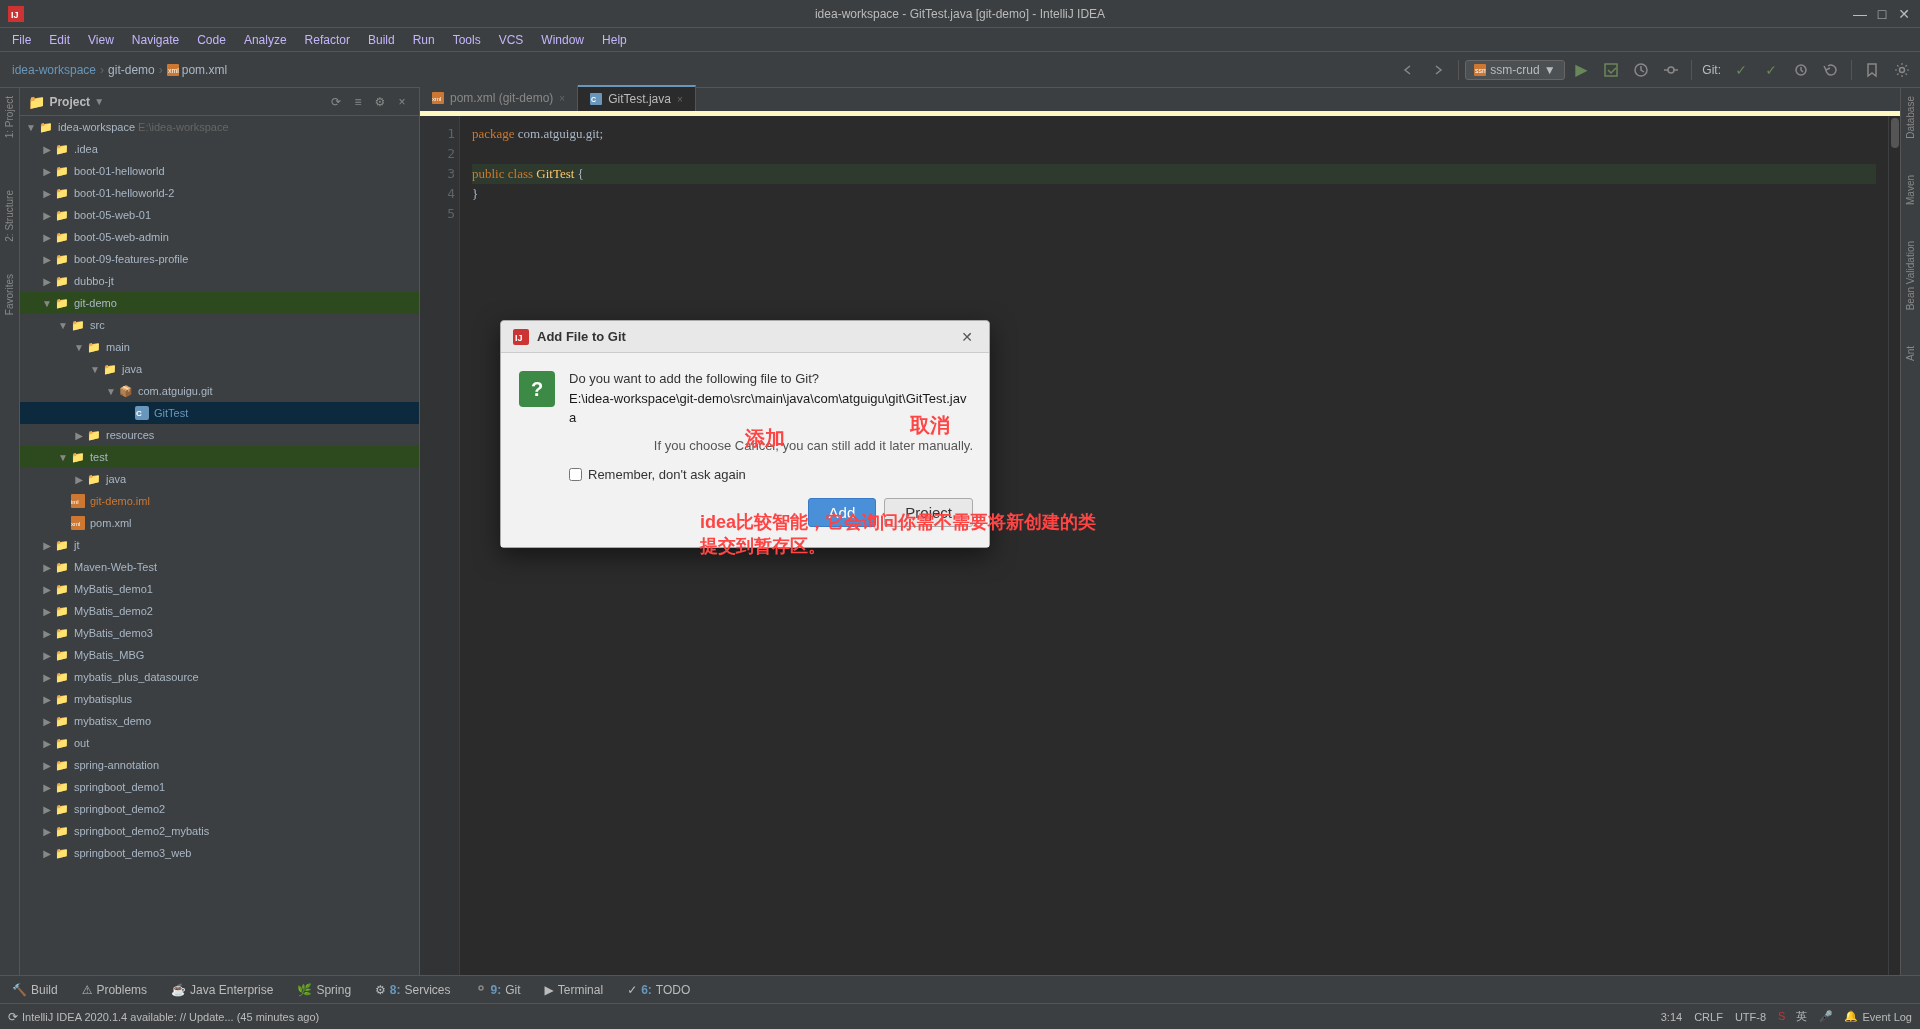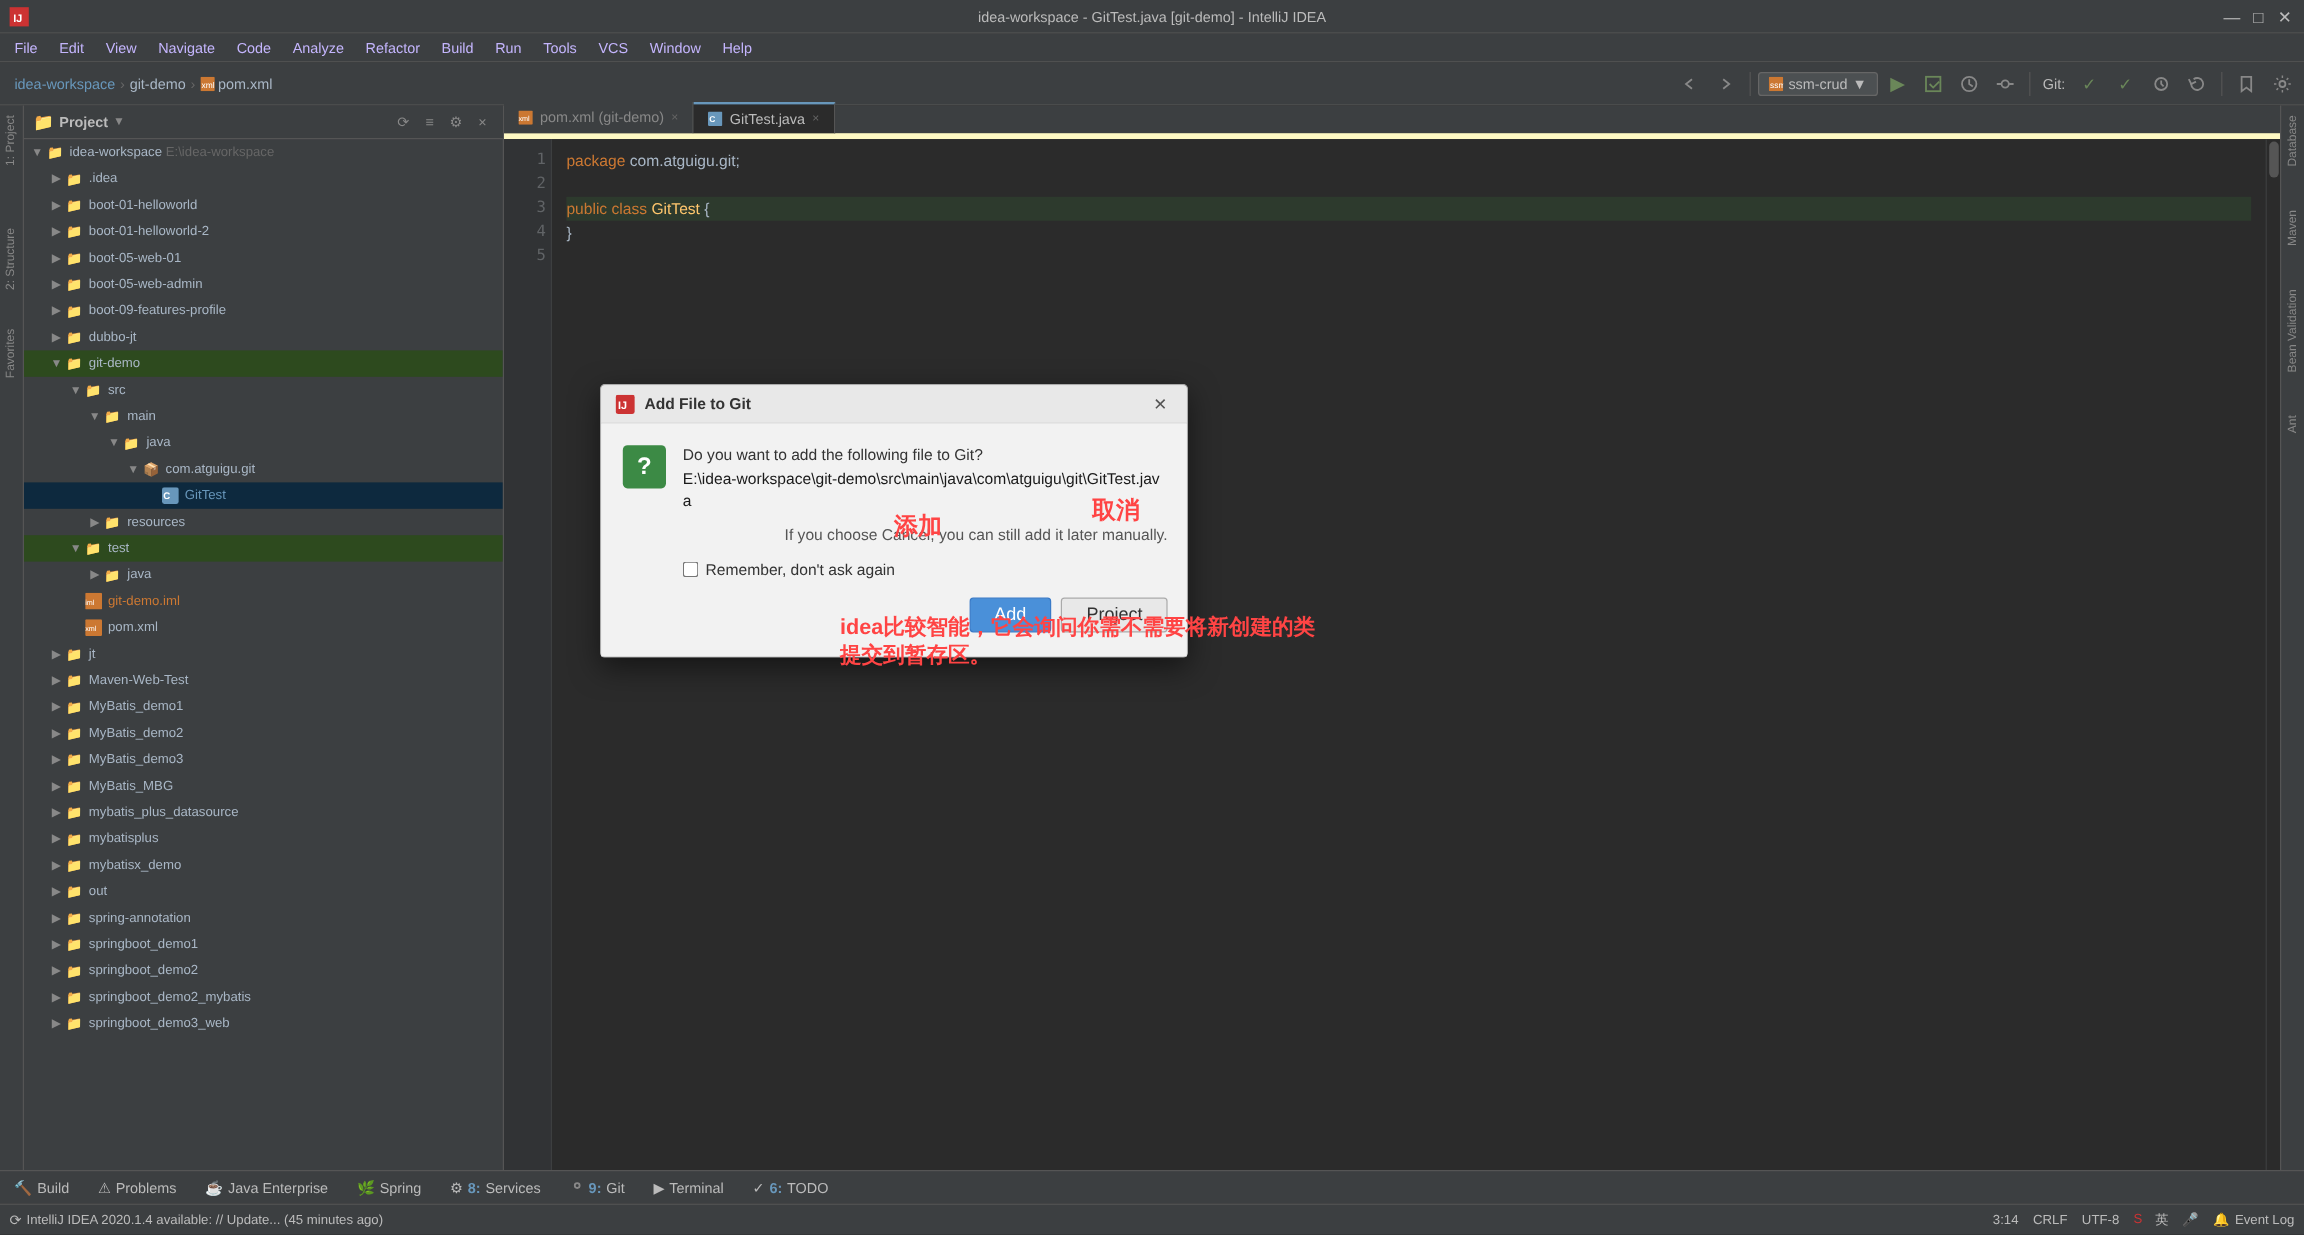--- a/index.html
+++ b/index.html
@@ -271,21 +271,21 @@
       font-size: 13px;
       padding: 8px 4px;
       text-align: right;
       user-select: none;
       border-right: 1px solid #3d3f40;
       line-height: 20px;
     }
     .code-content {
       flex: 1;
       padding: 8px 12px;
-      font-family: Liberation Sans, sans-serif;
+      font-family: Liberation Serif, serif;
       font-size: 13px;
       line-height: 20px;
       color: #a9b7c6;
       background: #2b2b2b;
     }
     .code-line { display: block; min-height: 20px; }
     .code-line.highlighted-line { background: #2d3a2d; }
     .kw { color: #cc7832; }
     .cn { color: #ffc66d; }
     .pkg { color: #a9b7c6; }

